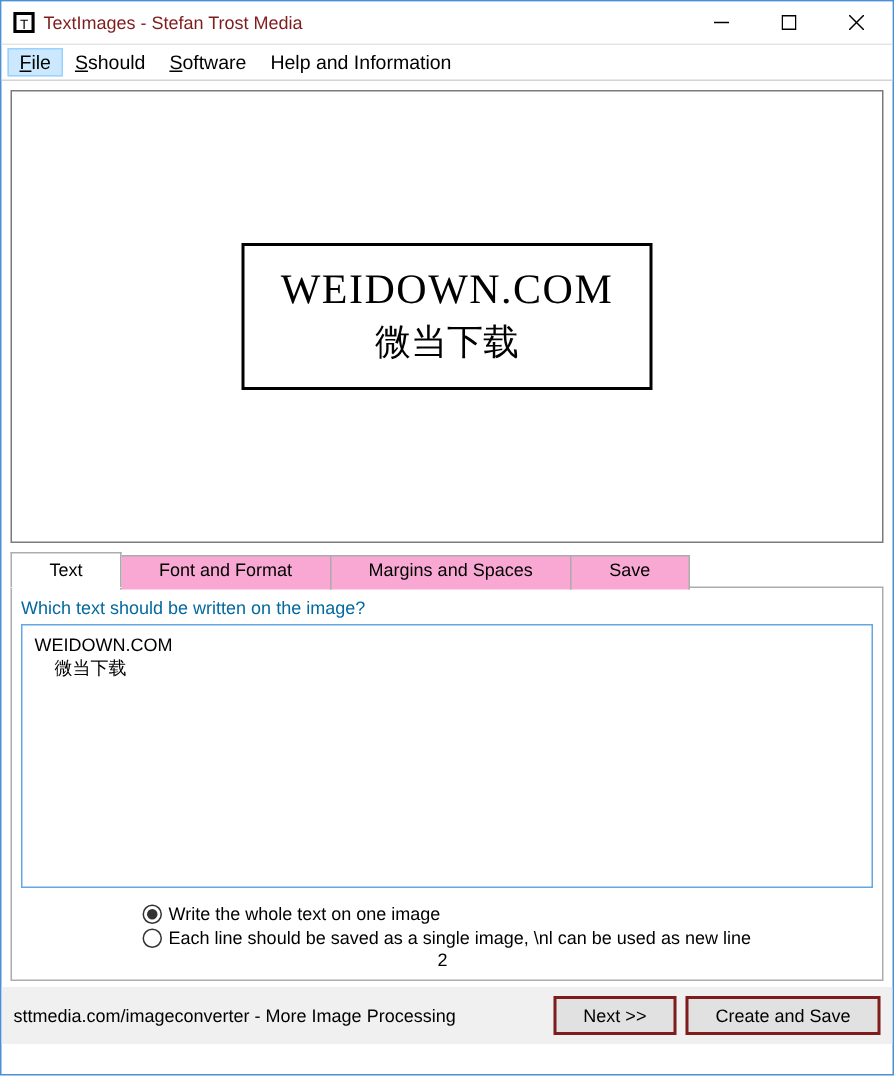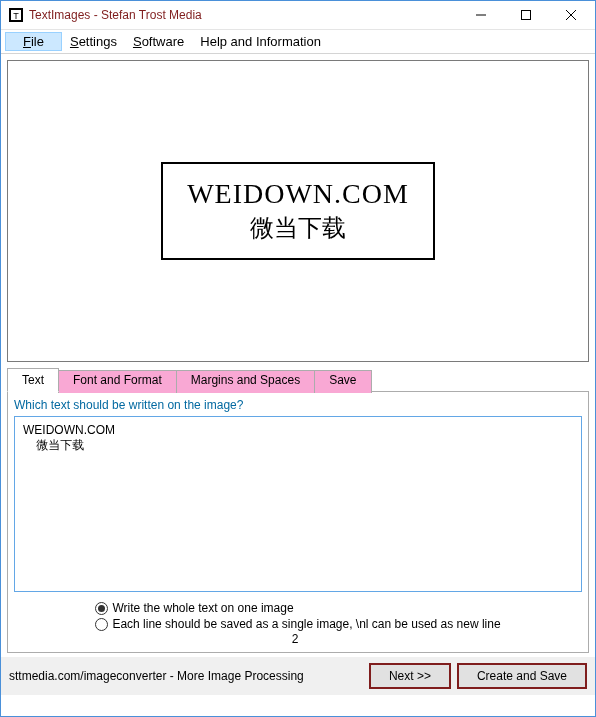--- a/index.html
+++ b/index.html
@@ -6,30 +6,30 @@
     body { width: 596px; height: 717px; background: #fff; border: 1px solid #4a90d9; overflow: hidden; }
     
     .titlebar { height: 29px; background: #fff; display: flex; align-items: center; padding: 0 2px; border-bottom: 1px solid #e5e5e5; }
     .titlebar-icon { width: 16px; height: 16px; margin: 0 5px; display: inline-flex; align-items: center; justify-content: center; }
     .title-text { font-size: 12px; color: #7f1d1d; flex: 1; }
     .win-controls { display: flex; }
     .win-btn { width: 45px; height: 28px; display: flex; align-items: center; justify-content: center; color: #000; }
     
     .menubar { height: 24px; background: #fff; display: flex; align-items: center; padding: 0 4px; border-bottom: 1px solid #d4d4d4; }
     .menu-item { padding: 2px 8px; font-size: 13px; color: #000; }
-    .menu-item.active { background: #cce8ff; border: 1px solid #99d1ff; padding: 1px 17px; }
+    .menu-item.active { background: #cce8ff; border: 1px solid #99d1ff; padding: 1px 7px; }
     .menu-item .ul { text-decoration: underline; }
     
     .preview-area { height: 302px; margin: 6px; background: #fff; border: 1px solid #7a7a7a; display: flex; align-items: center; justify-content: center; }
     .preview-box { border: 2px solid #000; padding: 14px 24px; text-align: center; }
     .preview-main { font-family: "Times New Roman", serif; font-size: 28px; letter-spacing: 1px; }
     .preview-sub { font-family: "SimSun", serif; font-size: 24px; margin-top: 2px; }
     
     .tabs-row { display: flex; margin: 4px 6px 0 6px; }
-    .tab { padding: 4px 14px; font-size: 12px; border: 1px solid #acacac; border-bottom: none; background: #fff; margin-right: -1px; position: relative; }
+    .tab { padding: 4px 25px; font-size: 12px; border: 1px solid #acacac; border-bottom: none; background: #fff; margin-right: -1px; position: relative; }
     .tab.active { background: #fff; z-index: 2; border-bottom: 1px solid #fff; margin-bottom: -1px; }
     .tab.inactive { background: #f9a8d4; top: 2px; padding-top: 2px; padding-bottom: 2px; }
     
     .tab-content { margin: 0 6px 4px 6px; border: 1px solid #acacac; background: #fff; padding: 6px; }
     .question-label { font-size: 12px; color: #0369a1; margin-bottom: 4px; }
     .text-input { width: 100%; height: 176px; border: 1px solid #63a7e6; padding: 6px 8px; font-size: 12px; font-family: "Segoe UI", sans-serif; resize: none; outline: none; white-space: pre; }
     
     .radio-row { display: flex; align-items: center; margin-top: 4px; font-size: 12px; flex-direction: column; }
     .radio-container { display: flex; flex-direction: column; flex: 1; }
     .radio-opt { display: flex; align-items: center; margin: 1px 0; }
@@ -68,21 +68,21 @@
         <svg width="10" height="10" viewBox="0 0 10 10">
           <line x1="0" y1="0" x2="10" y2="10" stroke="#000" stroke-width="1"></line>
           <line x1="10" y1="0" x2="0" y2="10" stroke="#000" stroke-width="1"></line>
         </svg>
       </div>
   </div>
 </div>
 
 <div class="menubar">
   <div class="menu-item active"><span class="ul">F</span><span></span><span id="mf">ile</span></div>
-  <div class="menu-item"><span class="ul">S</span><span id="ms">ettings</span></div>
+  <div class="menu-item"><span class="ul">S</span><span id="ms">should</span></div>
   <div class="menu-item"><span class="ul">S</span><span id="mw">oftware</span></div>
   <div class="menu-item"><span id="mh">Help and Information</span></div>
 </div>
 
 <div class="preview-area">
   <div class="preview-box">
     <div class="preview-main">WEIDOWN.COM</div>
     <div class="preview-sub">微当下载</div>
   </div>
 </div>

